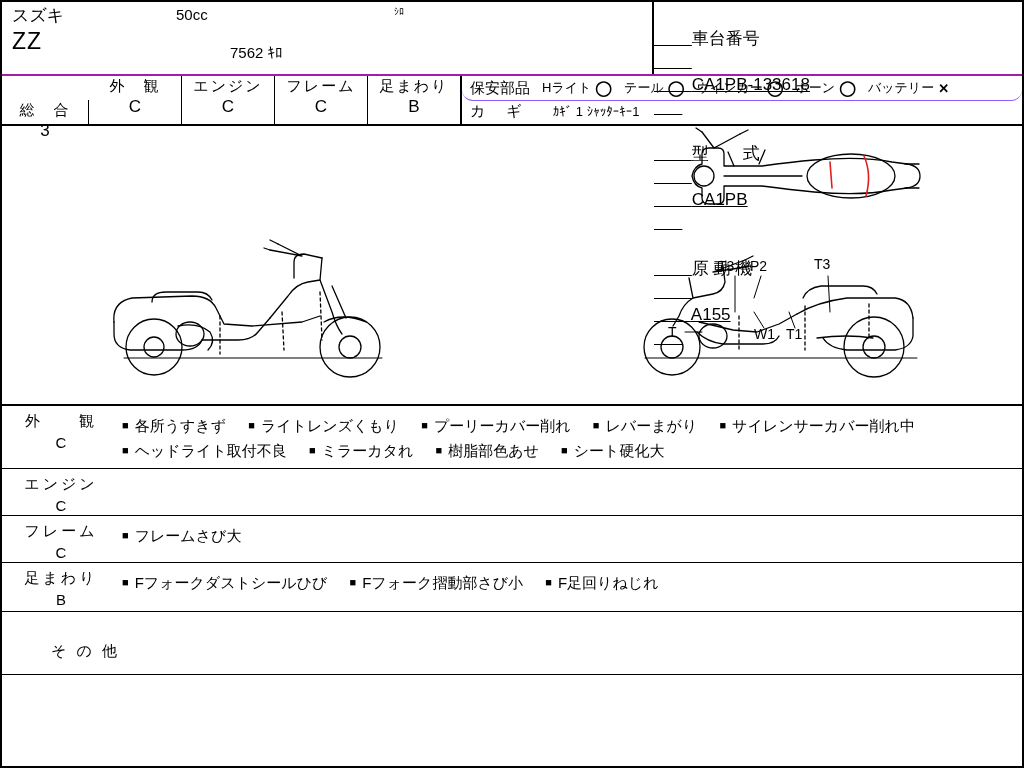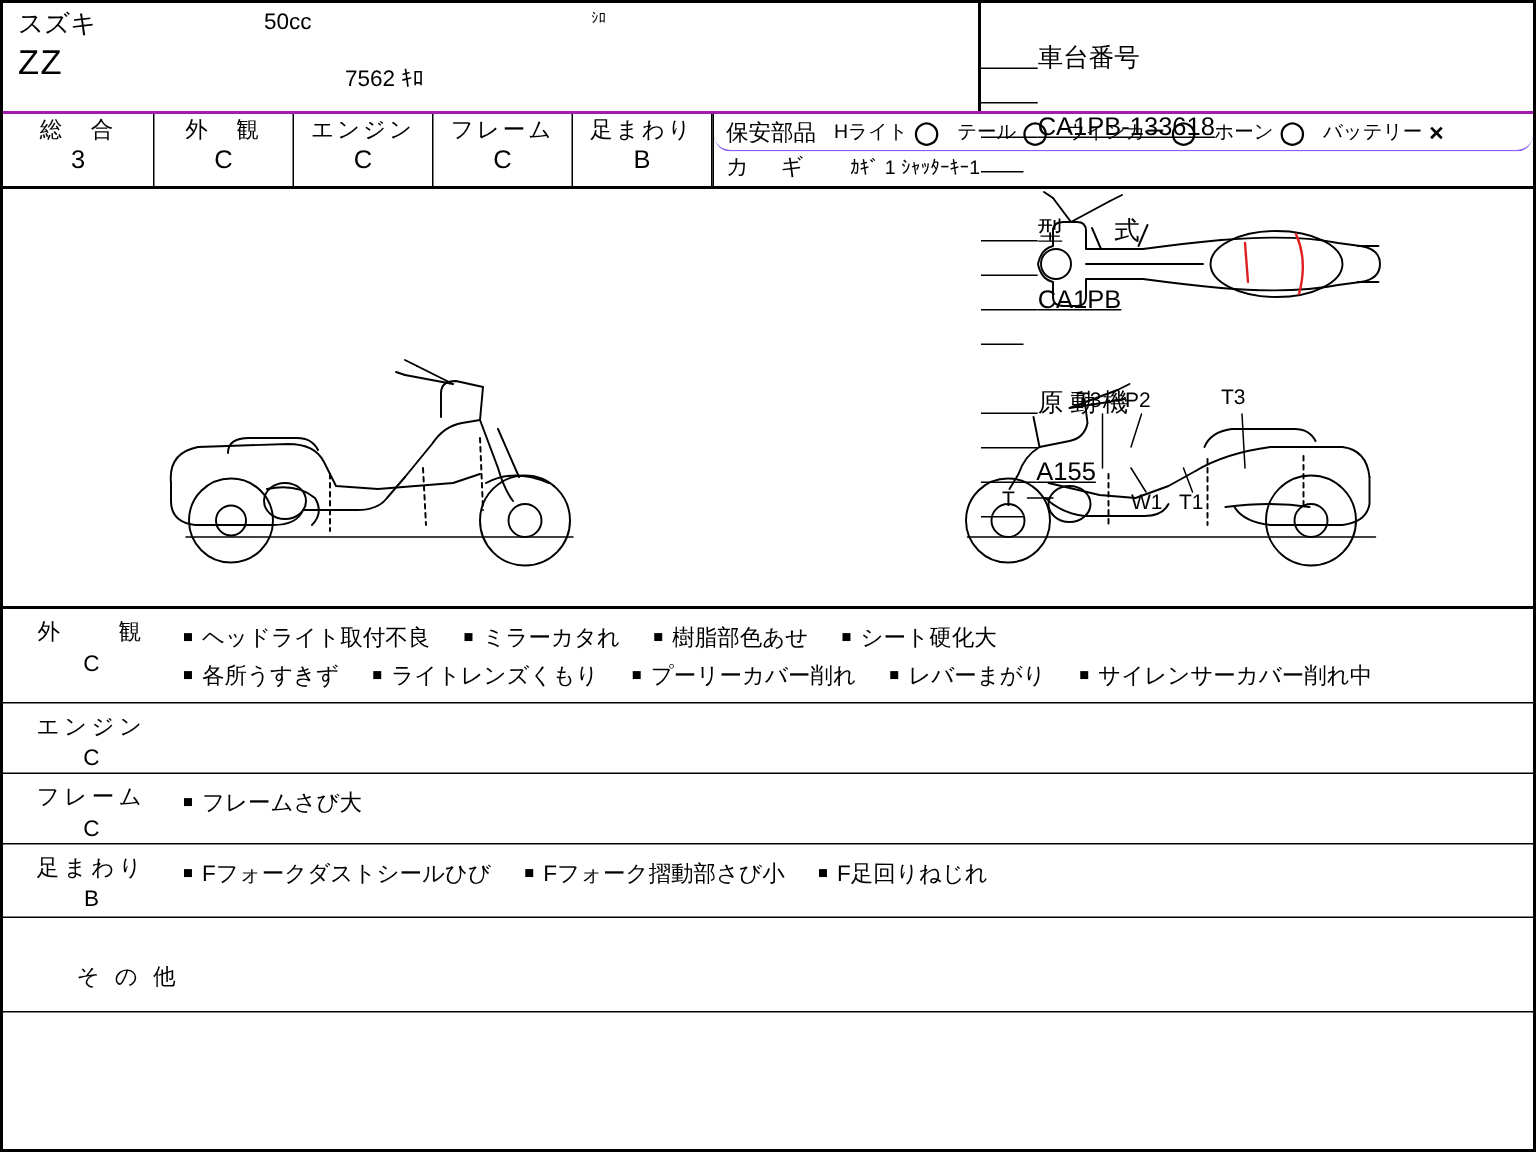--- a/index.html
+++ b/index.html
@@ -79,21 +79,21 @@
     border-bottom: 2px solid #000;
     display: flex;
   }
   .grade-cell {
     width: 93px;
     border-right: 1px solid #000;
     text-align: center;
     box-sizing: border-box;
     padding-top: 1px;
   }
-  .grade-cell.first { width: 101px; }
+  .grade-cell.first { width: 87px; margin-top: 24px; }
   .grade-label {
     font-size: 15px;
     letter-spacing: 2px;
   }
   .grade-value {
     font-size: 17px;
     margin-top: 1px;
   }
   .equip {
     flex: 1;
@@ -410,32 +410,32 @@
 
   </div>
 
   <div class="cond-row" style="min-height:62px;">
     <div class="cond-head">
       <div class="ch-label">外　　観</div>
       <div class="ch-grade">C</div>
     </div>
     <div class="cond-body">
       <div class="cond-line">
-        <span class="item"><span class="bullet">■</span><span>ヘッドライト取付不良</span></span>
-        <span class="item"><span class="bullet">■</span><span>ミラーカタれ</span></span>
-        <span class="item"><span class="bullet">■</span><span>樹脂部色あせ</span></span>
-        <span class="item"><span class="bullet">■</span><span>シート硬化大</span></span>
-      </div>
-      <div class="cond-line">
         <span class="item"><span class="bullet">■</span><span>各所うすきず</span></span>
         <span class="item"><span class="bullet">■</span><span>ライトレンズくもり</span></span>
         <span class="item"><span class="bullet">■</span><span>プーリーカバー削れ</span></span>
         <span class="item"><span class="bullet">■</span><span>レバーまがり</span></span>
         <span class="item"><span class="bullet">■</span><span>サイレンサーカバー削れ中</span></span>
       </div>
+      <div class="cond-line">
+        <span class="item"><span class="bullet">■</span><span>ヘッドライト取付不良</span></span>
+        <span class="item"><span class="bullet">■</span><span>ミラーカタれ</span></span>
+        <span class="item"><span class="bullet">■</span><span>樹脂部色あせ</span></span>
+        <span class="item"><span class="bullet">■</span><span>シート硬化大</span></span>
+      </div>
     </div>
   </div>
 
   <div class="cond-row">
     <div class="cond-head">
       <div class="ch-label">エンジン</div>
       <div class="ch-grade">C</div>
     </div>
   </div>
 

